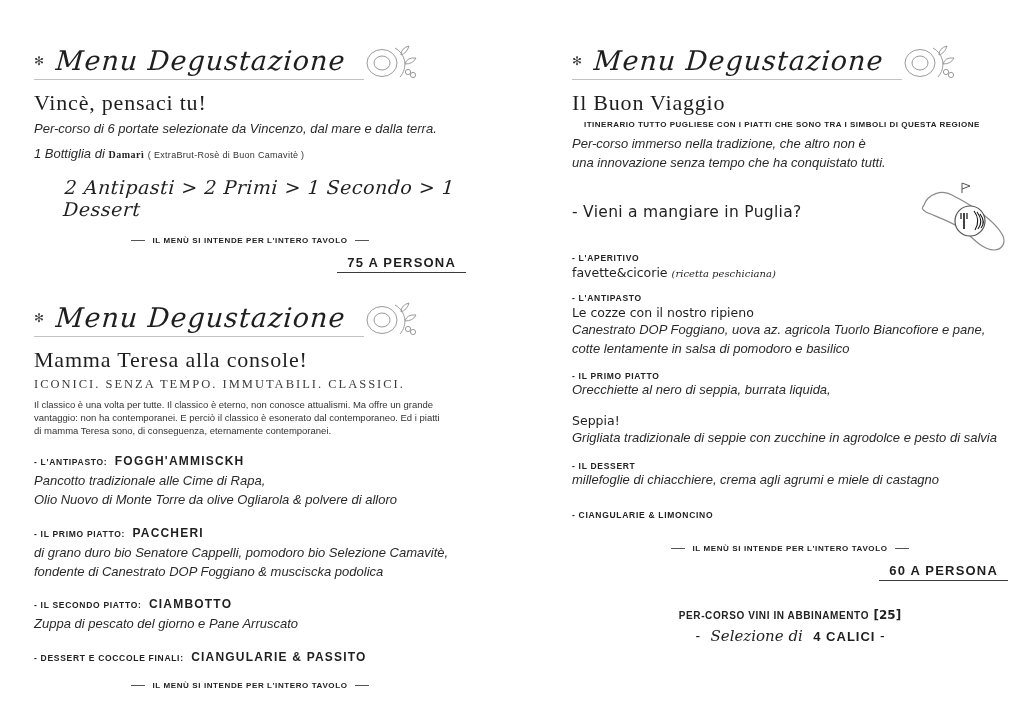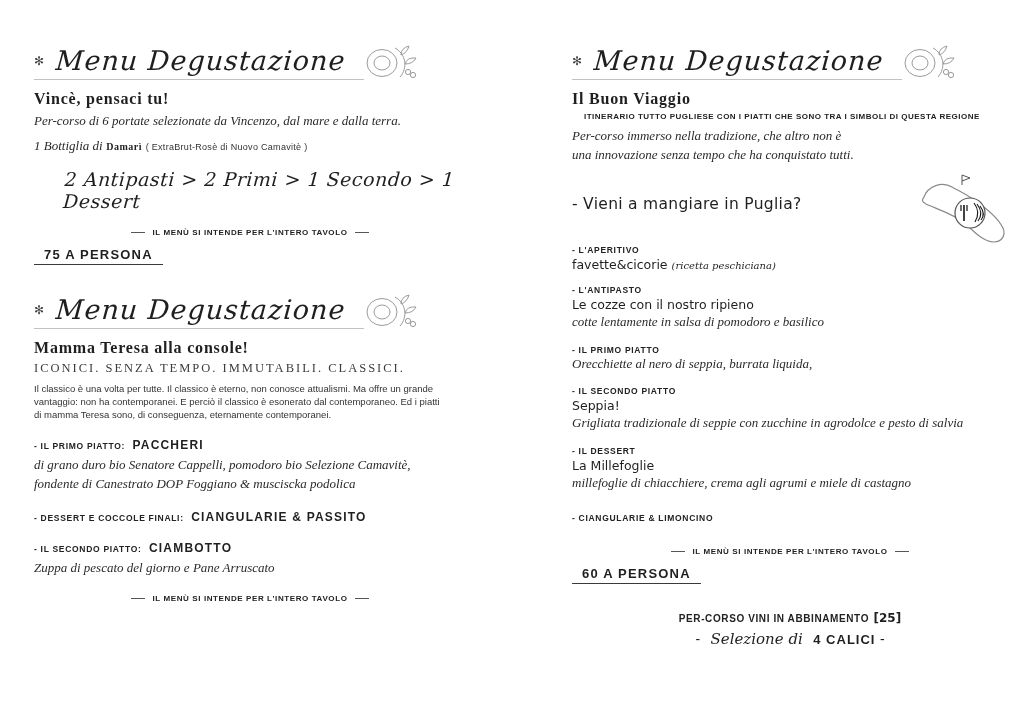--- a/index.html
+++ b/index.html
@@ -16,34 +16,34 @@
   .menu-header { display:flex; align-items:flex-end; gap:12px;
     border-bottom:1px solid #c2c2c2; padding-bottom:3px; width:330px; margin-bottom:10px; }
   .header-mark { font-size:12px; color:#444; padding-bottom:8px; }
   .header-script {
     font-family:"DejaVu Serif", serif; font-style:italic;
     font-size:27px; letter-spacing:1px; white-space:nowrap; transform:skewX(-4deg);
   }
   .header-sketch { margin-left:auto; margin-bottom:-10px; }
 
   
-  .menu-title { font-family:"Liberation Serif", serif; font-weight:bold;
-    font-size:16px; letter-spacing:0.8px; margin:0 0 4px 0; }
-  .hand-i { font-family:Liberation Serif, serif; font-style:italic; font-size:13px; line-height:1.45; color:#2a2a2a; }
+  .menu-title { font-family:"Liberation Serif", serif; font-weight:normal;
+    font-size:22px; letter-spacing:0.8px; margin:0 0 4px 0; }
+  .hand-i { font-family:Liberation Sans, sans-serif; font-style:italic; font-size:13px; line-height:1.45; color:#2a2a2a; }
   .caps-xs { font-size:8.5px; letter-spacing:0.7px; font-weight:bold; color:#222; }
   .bottle-line { margin:6px 0 10px 0; font-size:13px; }
   .bottle-name { font-family:"Liberation Serif", serif; font-weight:bold; font-size:10px; letter-spacing:0.5px; }
   .bottle-note { font-size:9px; color:#333; letter-spacing:0.3px; }
   .courses-line { font-family:"DejaVu Serif", serif; font-style:italic;
     font-size:19px; letter-spacing:0.5px; margin:12px 0 16px 30px; transform:skewX(-4deg); }
 
   .table-note { display:flex; align-items:center; justify-content:center; gap:8px; margin:6px 0 8px 0; }
   .note-rule { width:14px; height:0; border-top:1px solid #555; }
   .note-text { font-size:8px; letter-spacing:0.6px; font-weight:bold; color:#222; }
-  .price-wrap { text-align:left; margin-bottom:26px; }
+  .price-wrap { text-align:right; margin-bottom:26px; }
   .price { display:inline-block; font-size:13px; font-weight:bold; letter-spacing:1.2px;
     border-bottom:1.5px solid #3a3a3a; padding:0 10px 2px 10px; }
 
   .subtitle-serif { font-family:"Liberation Serif", serif; font-size:12.5px;
     letter-spacing:2px; color:#3c3c3c; margin:0 0 6px 0; }
   .small-par { font-size:9.5px; line-height:1.38; color:#333; margin:0 0 14px 0; width:412px; }
 
   .course-block { margin-bottom:13px; }
   .course-head { margin-bottom:3px; }
   .course-name-big { font-size:12px; font-weight:bold; letter-spacing:1.2px; margin-left:3px; }
@@ -85,21 +85,21 @@
             <circle cx="50" cy="30" r="2.6" fill="none" stroke="#9a9a9a" stroke-width="1"></circle>
             <circle cx="55" cy="33" r="2.6" fill="none" stroke="#9a9a9a" stroke-width="1"></circle>
           </svg>
         </span>
       </div>
       <div class="menu-title">Vincè, pensaci tu!</div>
       <div class="hand-i">Per-corso di 6 portate selezionate da Vincenzo, dal mare e dalla terra.</div>
       <div class="bottle-line">
         <span class="hand-i">1 Bottiglia di</span>
         <span class="bottle-name">Damarì</span>
-        <span class="bottle-note">( ExtraBrut-Rosè di Nuovo Camavitè )</span>
+        <span class="bottle-note">( ExtraBrut-Rosè di Buon Camavitè )</span>
       </div>
       <div class="courses-line">2 Antipasti &gt; 2 Primi &gt; 1 Secondo &gt; 1 Dessert</div>
       <div class="table-note">
         <span class="note-rule"></span>
         <span class="note-text">IL MENÙ SI INTENDE PER L'INTERO TAVOLO</span>
         <span class="note-rule"></span>
       </div>
       <div class="price-wrap">
         <span class="price">75 A PERSONA</span>
       </div>
@@ -118,43 +118,51 @@
             <path d="M47,22 q8,0 11,-6 q-9,-1 -11,6 Z" fill="none" stroke="#9a9a9a" stroke-width="1"></path>
             <circle cx="50" cy="30" r="2.6" fill="none" stroke="#9a9a9a" stroke-width="1"></circle>
             <circle cx="55" cy="33" r="2.6" fill="none" stroke="#9a9a9a" stroke-width="1"></circle>
           </svg>
         </span>
       </div>
       <div class="menu-title">Mamma Teresa alla console!</div>
       <div class="subtitle-serif">ICONICI. SENZA TEMPO. IMMUTABILI. CLASSICI.</div>
       <div class="small-par">Il classico è una volta per tutte. Il classico è eterno, non conosce attualismi. Ma offre un grande vantaggio: non ha contemporanei. E perciò il classico è esonerato dal contemporaneo. Ed i piatti di mamma Teresa sono, di conseguenza, eternamente contemporanei.</div>
 
+      <div class="course-block">
+        <div class="course-head">
+          <span class="caps-xs">- L'ANTIPASTO:</span>
+          <span class="course-name-big">FOGGH'AMMISCKH</span>
+        </div>
+        <div class="hand-i">Pancotto tradizionale alle Cime di Rapa,</div>
+        <div class="hand-i">Olio Nuovo di Monte Torre da olive Ogliarola &amp; polvere di alloro</div>
+      </div>
 
       <div class="course-block">
         <div class="course-head">
           <span class="caps-xs">- IL PRIMO PIATTO:</span>
           <span class="course-name-big">PACCHERI</span>
         </div>
         <div class="hand-i">di grano duro bio Senatore Cappelli, pomodoro bio Selezione Camavitè,</div>
         <div class="hand-i">fondente di Canestrato DOP Foggiano &amp; musciscka podolica</div>
       </div>
 
       <div class="course-block">
         <div class="course-head">
+          <span class="caps-xs">- IL SECONDO PIATTO:</span>
+          <span class="course-name-big">CIAMBOTTO</span>
+        </div>
+        <div class="hand-i">Zuppa di pescato del giorno e Pane Arruscato</div>
+      </div>
+
+      <div class="course-block">
+        <div class="course-head">
           <span class="caps-xs">- DESSERT E COCCOLE FINALI:</span>
           <span class="course-name-big">CIANGULARIE &amp; PASSITO</span>
         </div>
-      </div>
-
-      <div class="course-block">
-        <div class="course-head">
-          <span class="caps-xs">- IL SECONDO PIATTO:</span>
-          <span class="course-name-big">CIAMBOTTO</span>
-        </div>
-        <div class="hand-i">Zuppa di pescato del giorno e Pane Arruscato</div>
       </div>
 
       <div class="footer">
         <div class="table-note">
           <span class="note-rule"></span>
           <span class="note-text">IL MENÙ SI INTENDE PER L'INTERO TAVOLO</span>
           <span class="note-rule"></span>
         </div>
 
       </div>
@@ -201,37 +209,36 @@
         <div class="caps-xs">- L'APERITIVO</div>
         <div class="dish-name">
           <span>favette&amp;cicorie</span>
           <span class="dish-note">(ricetta peschiciana)</span>
         </div>
       </div>
 
       <div class="course-block">
         <div class="caps-xs">- L'ANTIPASTO</div>
         <div class="dish-name">Le cozze con il nostro ripieno</div>
+        <div class="hand-i">Canestrato DOP Foggiano, uova az. agricola Tuorlo Biancofiore e pane,</div>
         <div class="hand-i">cotte lentamente in salsa di pomodoro e basilico</div>
       </div>
 
       <div class="course-block">
         <div class="caps-xs">- IL PRIMO PIATTO</div>
         <div class="hand-i">Orecchiette al nero di seppia, burrata liquida,</div>
       </div>
 
       <div class="course-block">
-        <div class="caps-xs">- IL SECONDO PIATTO</div>
         <div class="dish-name">Seppia!</div>
         <div class="hand-i">Grigliata tradizionale di seppie con zucchine in agrodolce e pesto di salvia</div>
       </div>
 
       <div class="course-block">
         <div class="caps-xs">- IL DESSERT</div>
-        <div class="dish-name">La Millefoglie</div>
         <div class="hand-i">millefoglie di chiacchiere, crema agli agrumi e miele di castagno</div>
       </div>
 
       <div class="course-block" style="margin-top:20px;">
         <div class="caps-xs">- CIANGULARIE  &amp;  LIMONCINO</div>
       </div>
 
       <div class="footer" style="margin-top:24px;">
         <div class="table-note">
           <span class="note-rule"></span>

